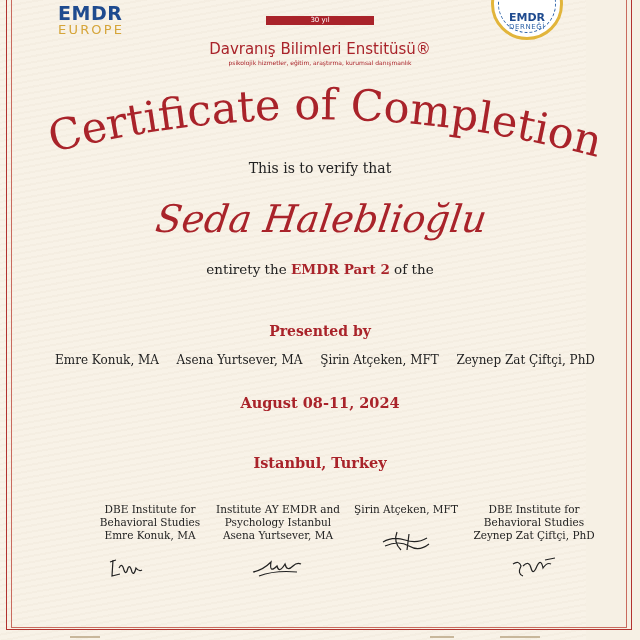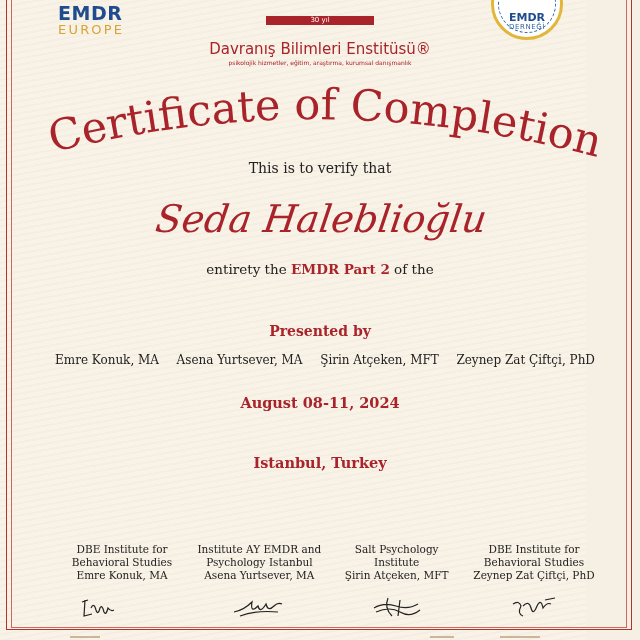--- a/index.html
+++ b/index.html
@@ -48,21 +48,21 @@
     .attended { top: 261px; }
     .training { top: 282px; font-family: "Liberation Sans", sans-serif; font-size: 14.5px; }
     .presented { top: 323px; font-size: 14px; }
 
     .presenters { position: absolute; left: 55px; top: 353px; width: 540px; display: flex; justify-content: space-between; font-size: 12px; color: #222; }
 
     .date { top: 394px; font-size: 14.5px; }
     .place { top: 418px; font-size: 14.5px; margin-top: 36px; }
     .cospons { top: 459px; font-size: 14px; }
 
-    .sponsors { position: absolute; left: 58px; top: 503px; width: 540px; display: flex; justify-content: space-between; margin-top: 40px; }
+    .sponsors { position: absolute; left: 58px; top: 503px; width: 540px; display: flex; justify-content: flex-end; }
     .sponsor { width: 128px; text-align: center; font-size: 10.5px; line-height: 13px; color: #222; }
     .sponsor .sig { display: block; margin: 12px auto 0 auto; width: 54px; height: 26px; }
     .sponsor:nth-child(1) .sig { margin-left: 20px; }
 
     .bottom-marks { position: absolute; left: 0; top: 628px; width: 640px; height: 12px; }
     .bm { position: absolute; height: 2px; background: #c8b79b; top: 8px; }
   </style>
 </head>
 <body>
 
@@ -132,21 +132,20 @@
     </div>
     <div class="sponsor">
       <div>Institute AY  EMDR and</div>
       <div>Psychology Istanbul</div>
       <div>Asena Yurtsever, MA</div>
       <svg class="sig" viewBox="0 0 54 26">
         <path d="M2 18 Q12 16 20 8 Q18 20 26 12 Q28 20 34 10 Q36 18 42 12 Q46 8 50 10 M8 22 Q24 16 46 18" fill="none" stroke="#222" stroke-width="1.2"></path>
       </svg>
     </div>
     <div class="sponsor">
-      <div>Salt Psychology Institute</div>
       <div>Şirin Atçeken, MFT</div>
       <div></div>
       <svg class="sig" viewBox="0 0 54 26">
         <path d="M4 14 Q14 8 26 12 Q38 16 48 10 M6 18 Q20 12 30 18 Q40 24 50 16 M18 4 Q14 14 22 22 M30 6 L28 22" fill="none" stroke="#222" stroke-width="1.2"></path>
       </svg>
     </div>
     <div class="sponsor">
       <div>DBE Institute for</div>
       <div>Behavioral Studies</div>
       <div>Zeynep Zat Çiftçi, PhD</div>

